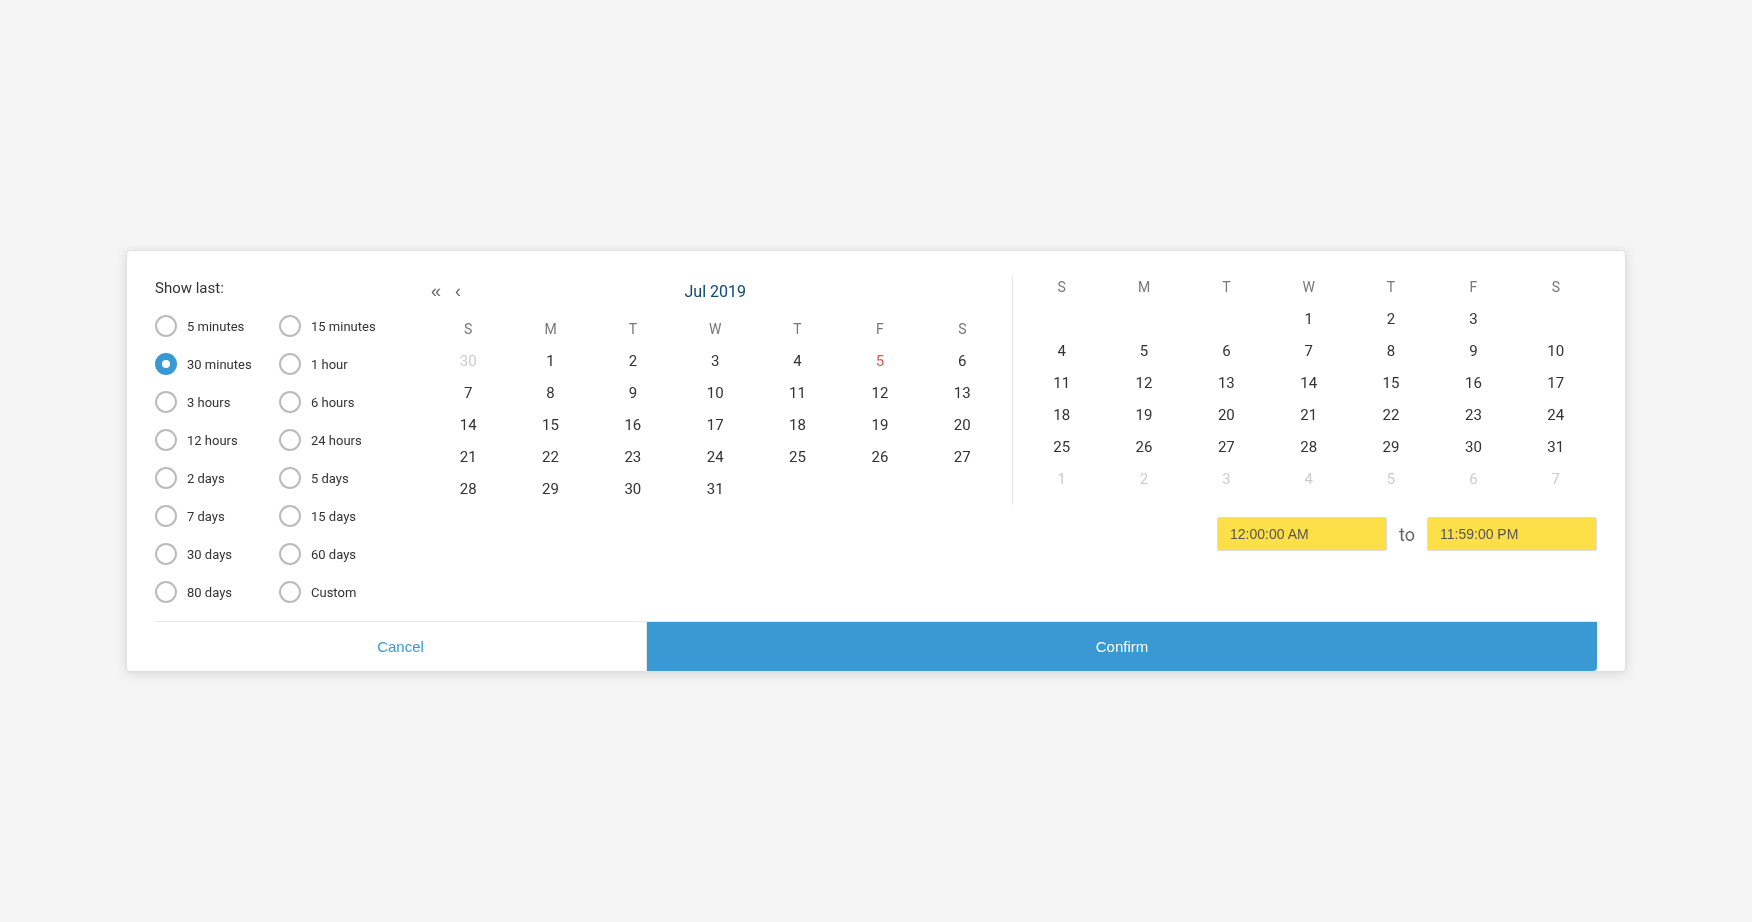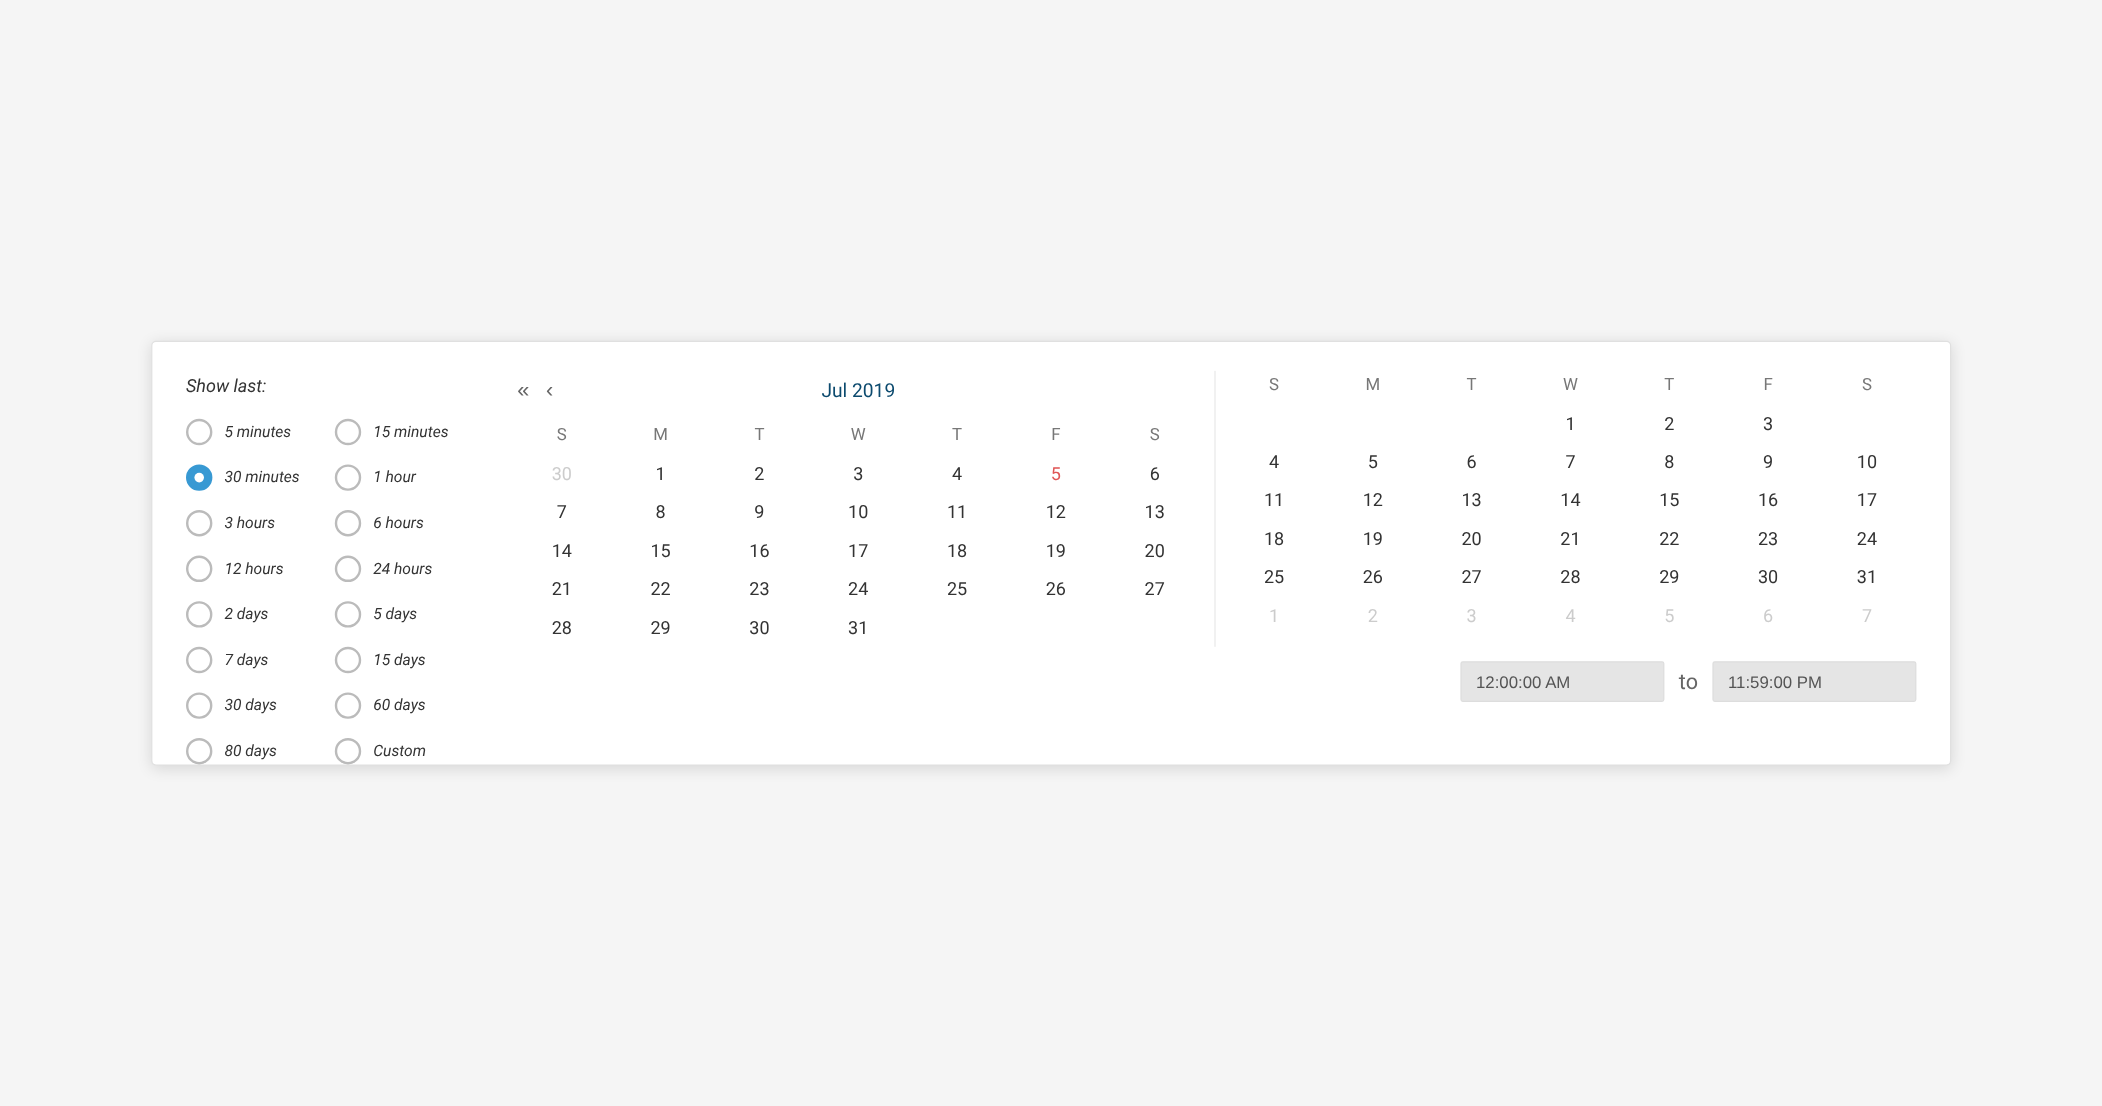--- a/index.html
+++ b/index.html
@@ -21,21 +21,20 @@
     }
     .dialog-body {
       display: flex;
       gap: 32px;
     }
     
     .left-panel {
       width: 240px;
       flex-shrink: 0;
       padding-top: 4px;
-      font-style: italic;
     }
     .show-last-label {
       font-size: 15px;
       color: #333;
       margin-bottom: 18px;
       font-weight: 400;
     }
     .radio-grid {
       display: grid;
       grid-template-columns: 1fr 1fr;
@@ -159,21 +158,21 @@
       margin-top: 12px;
       gap: 12px;
     }
     .time-input {
       border: 1px solid #ddd;
       border-radius: 2px;
       padding: 8px 12px;
       font-size: 14px;
       color: #555;
       width: 170px;
-      background: #e5e5e5;
+      background: #fde047;
     }
     .time-to {
       font-size: 18px;
       color: #666;
     }
     
     .dialog-footer {
       display: flex;
       margin-top: 18px;
       border-top: 1px solid #e8e8e8;
@@ -426,13 +425,17 @@
       </div>
 
       <div class="time-row">
         <input class="time-input" type="text" value="12:00:00 AM" style="">
         <span class="time-to">to</span>
         <input class="time-input" type="text" value="11:59:00 PM" style="">
       </div>
     </div>
   </div>
 
+  <div class="dialog-footer">
+    <button class="btn-cancel">Cancel</button>
+    <button class="btn-confirm">Confirm</button>
+  </div>
 </div>
 
 </body></html>

